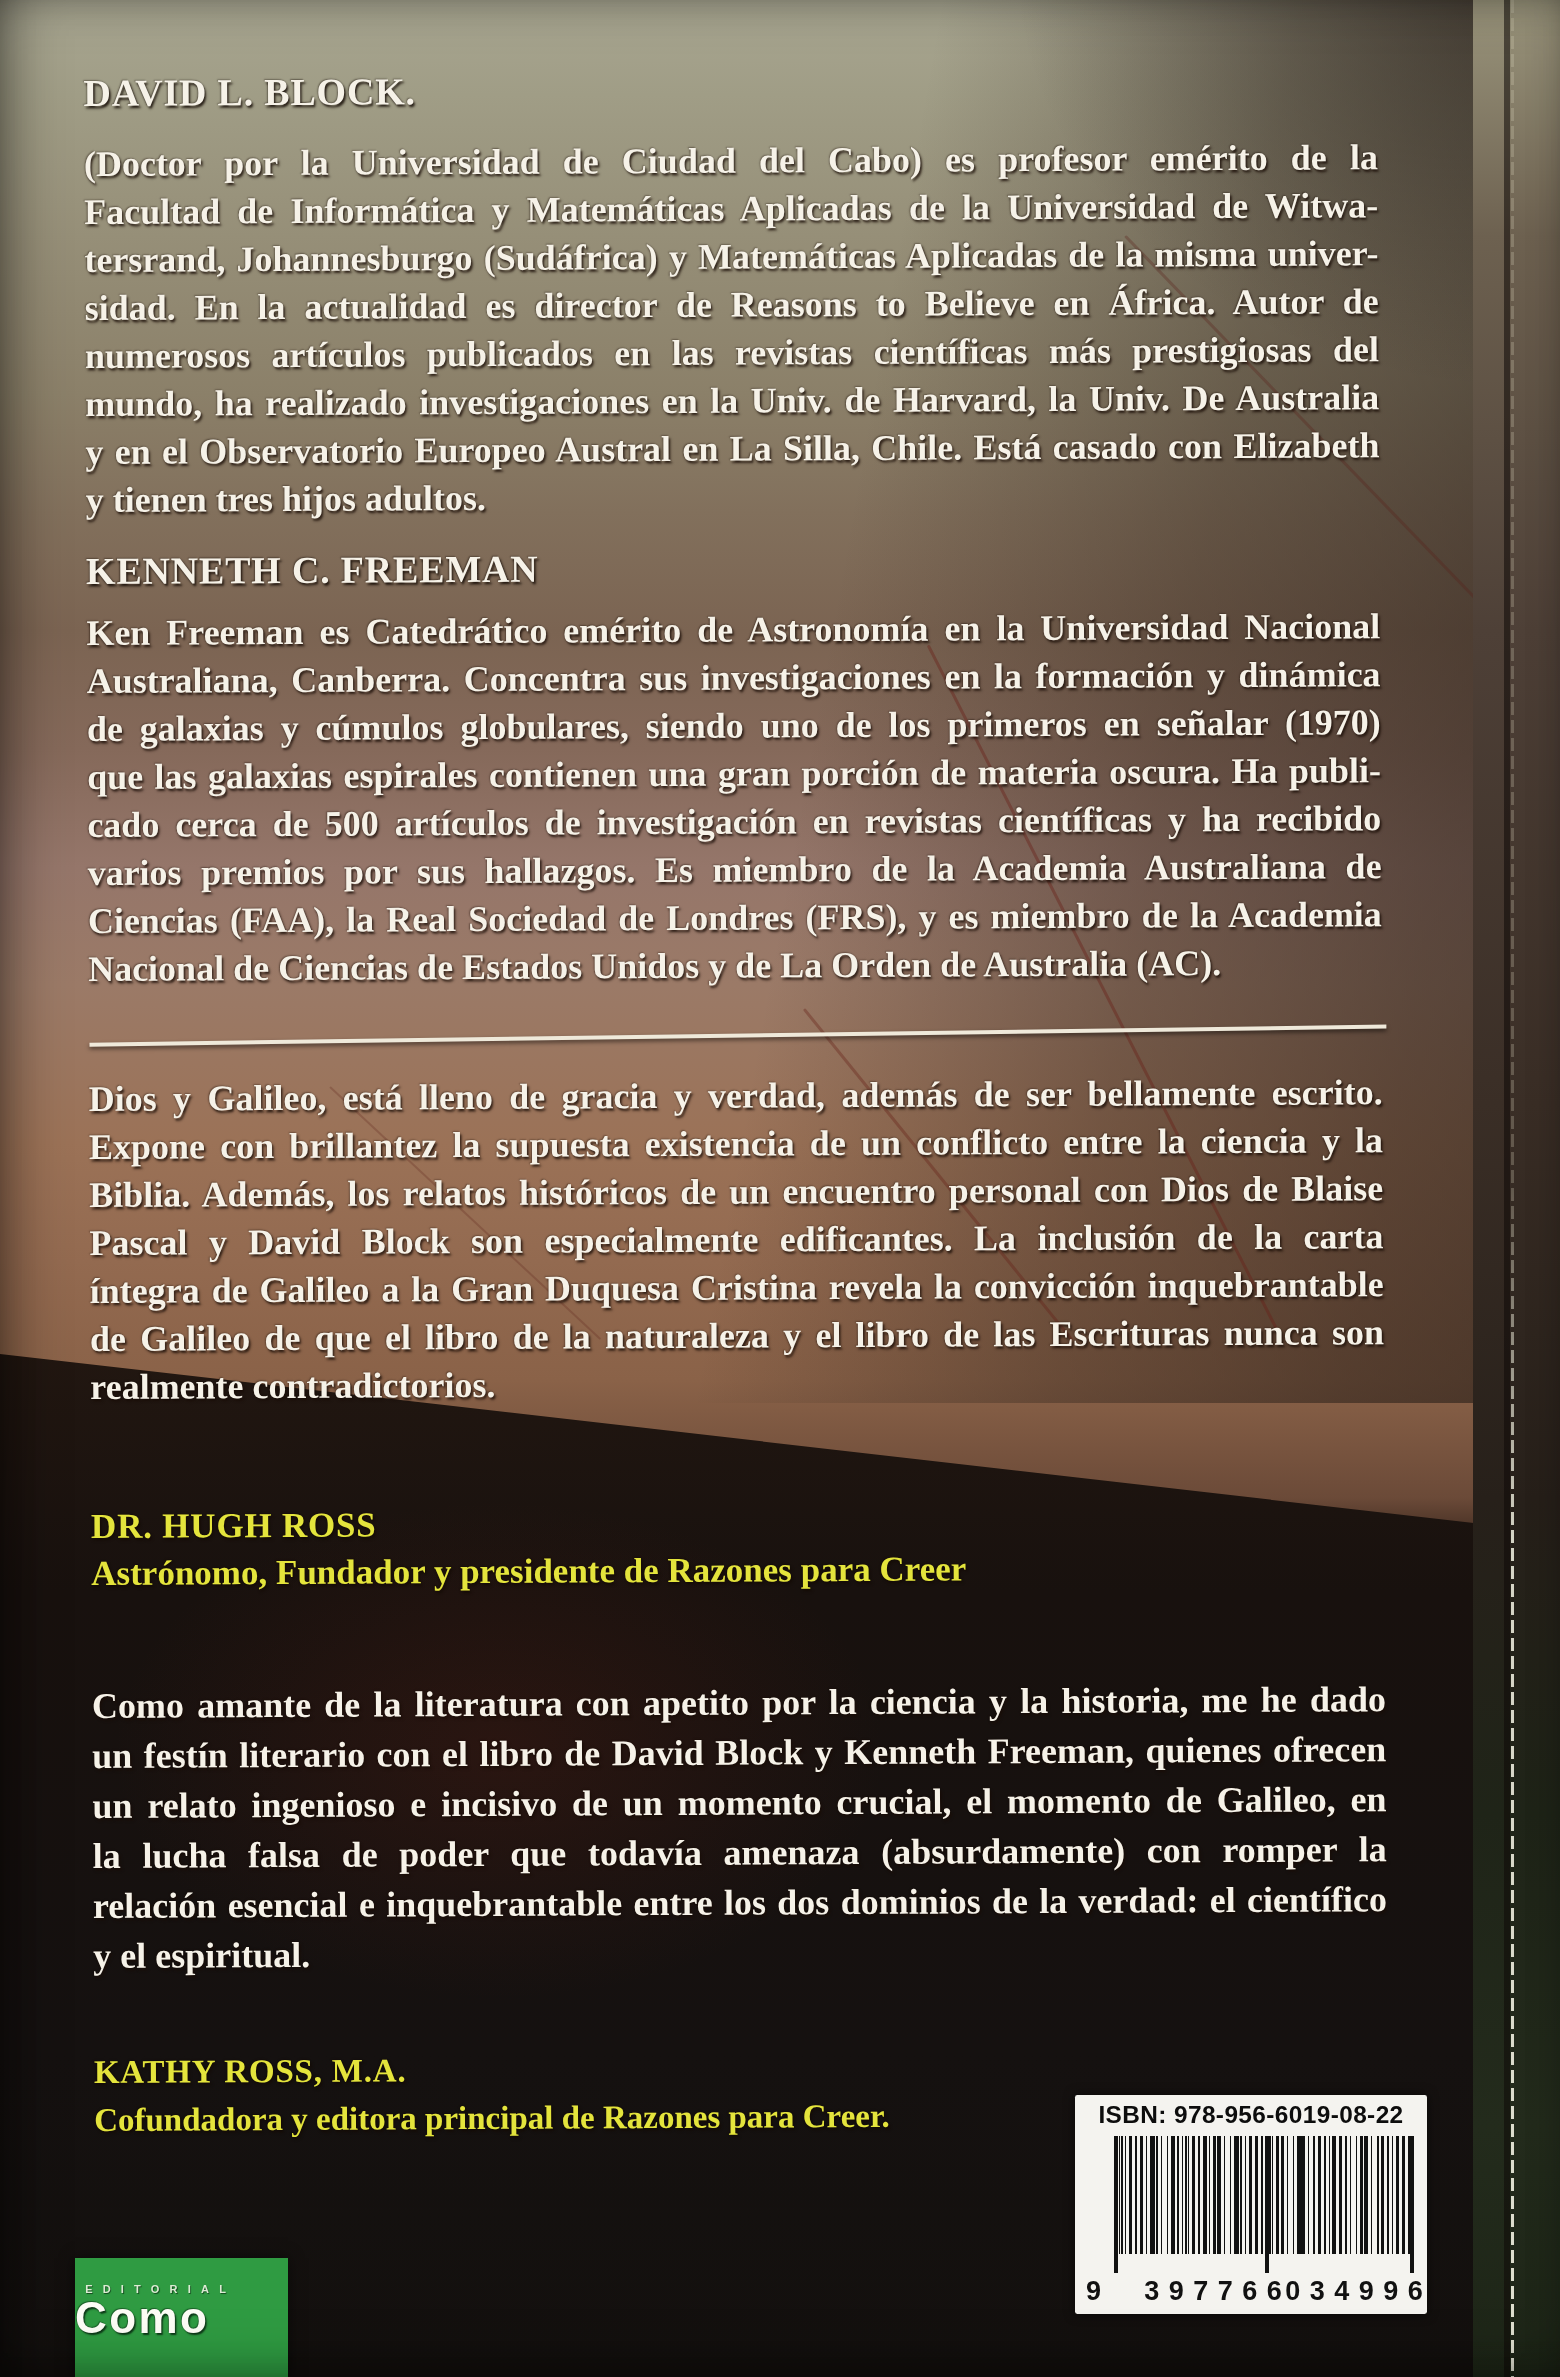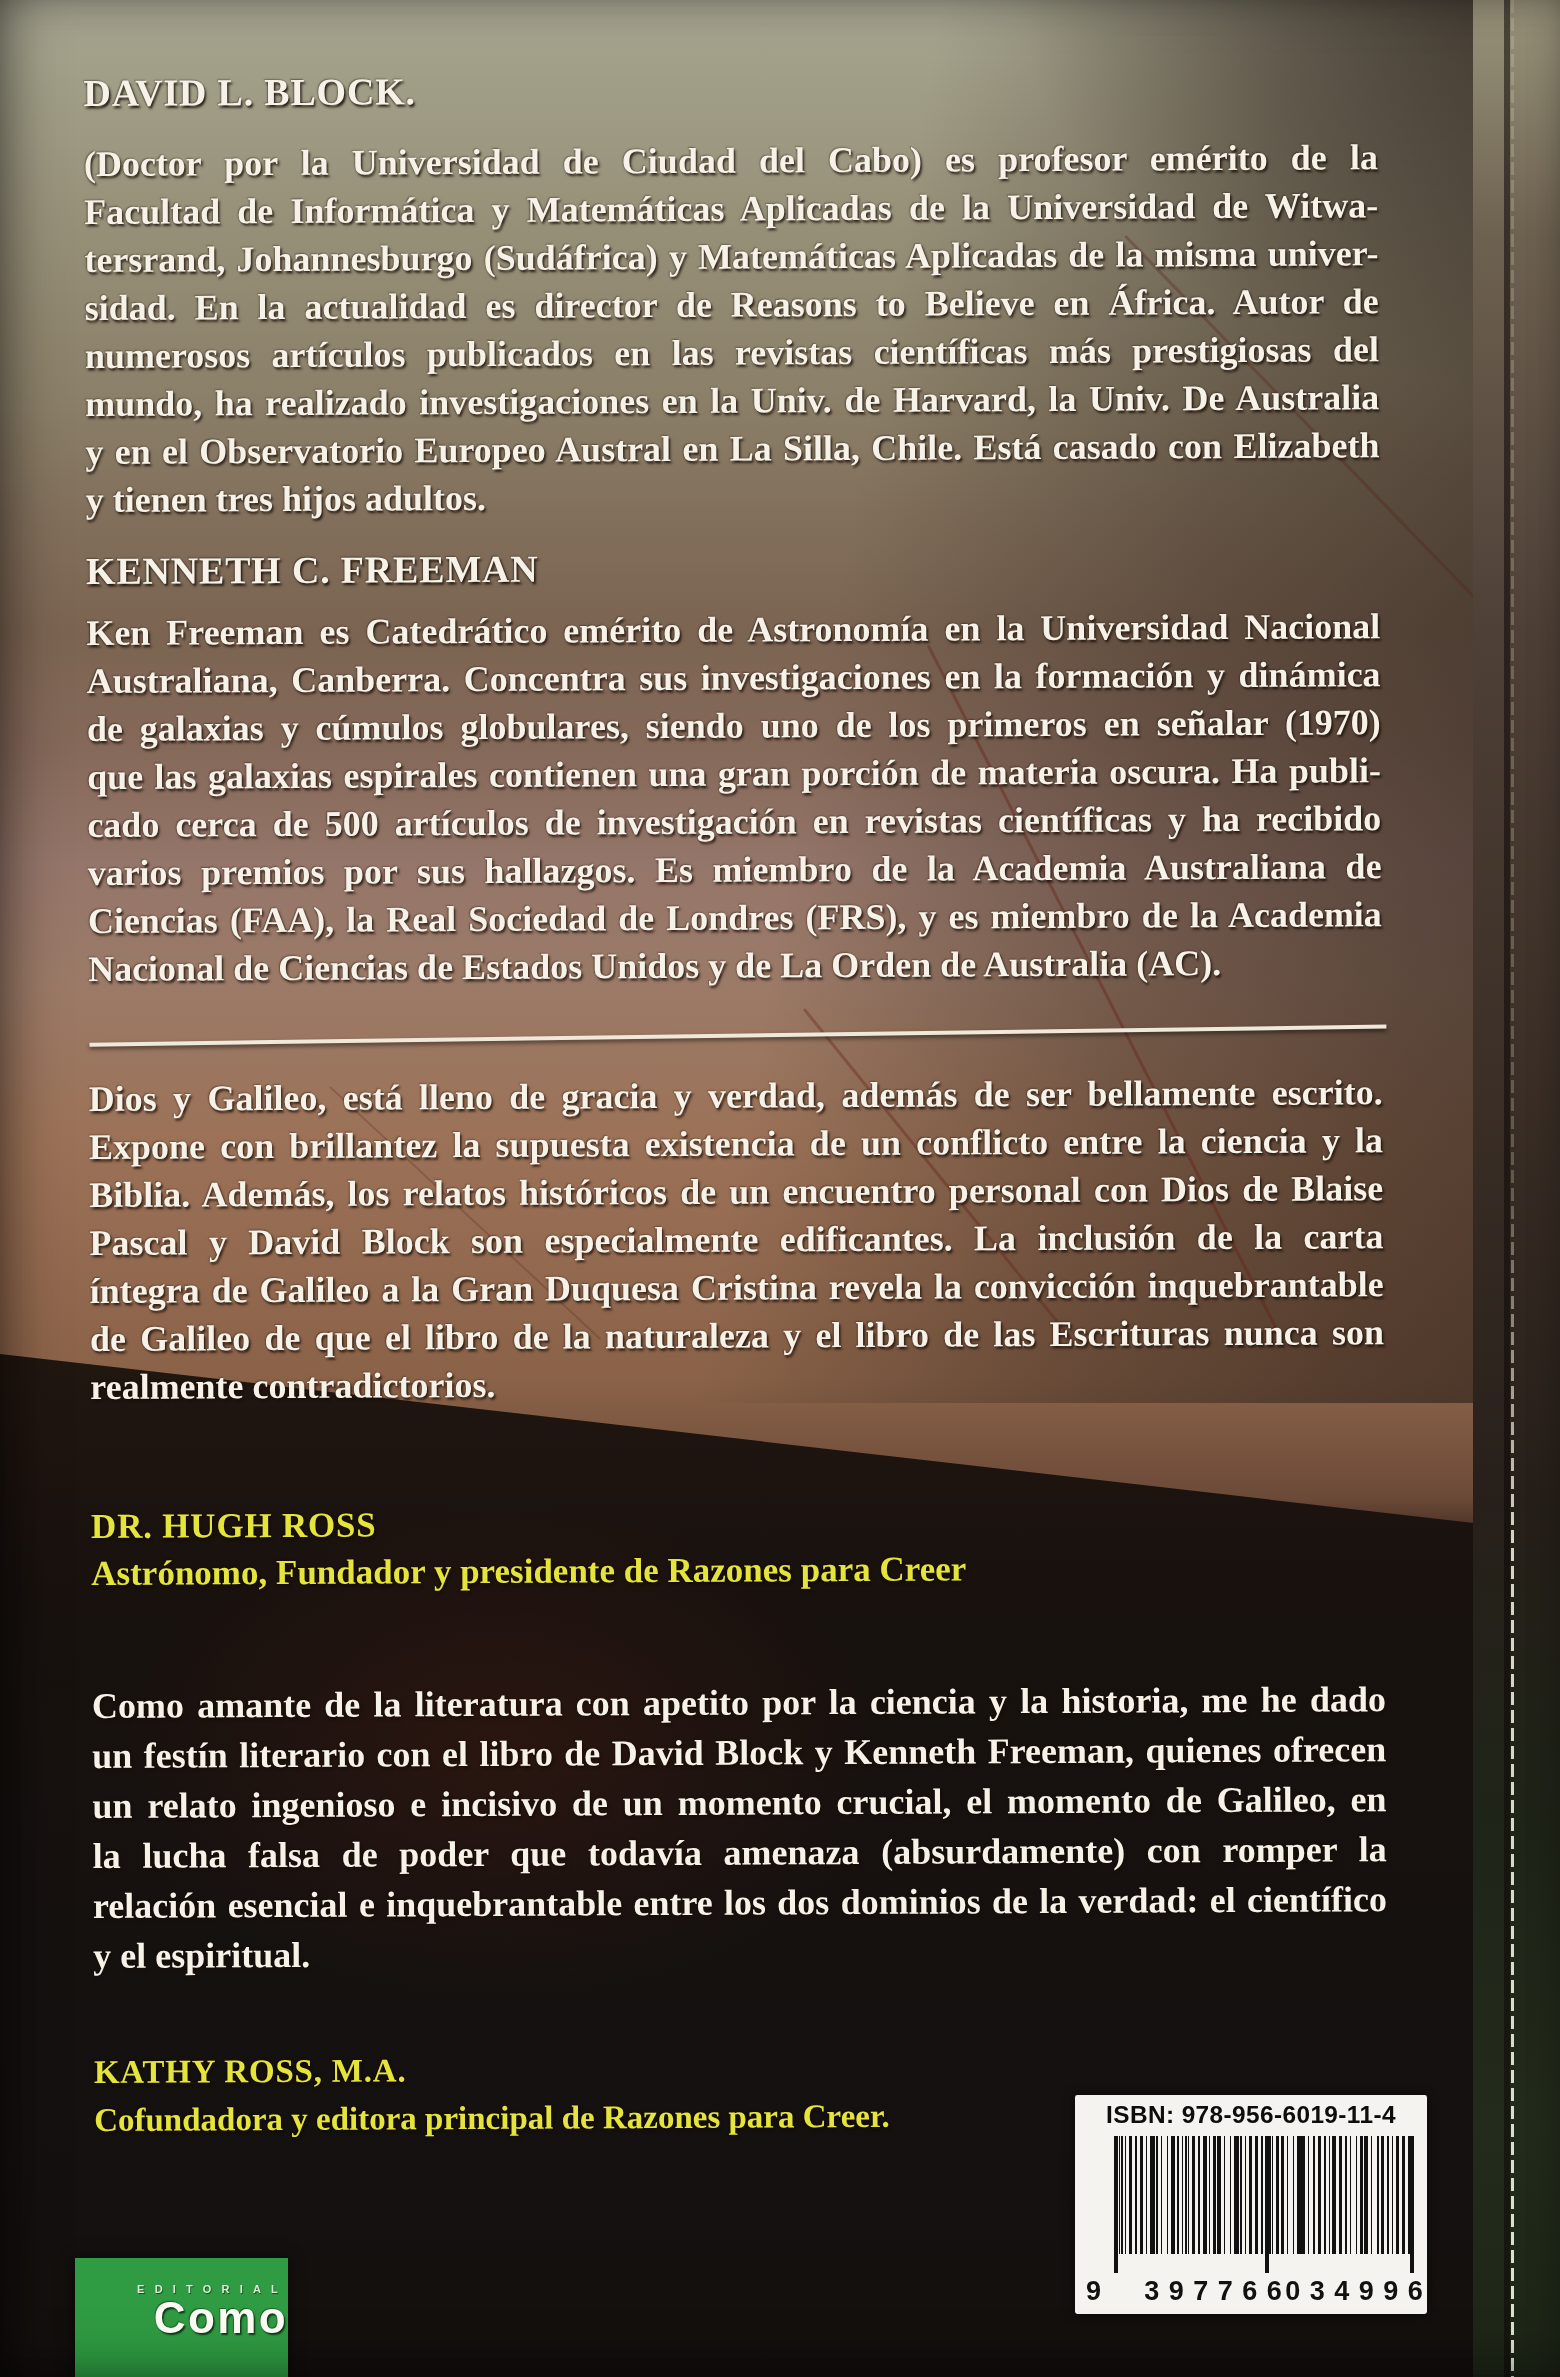--- a/index.html
+++ b/index.html
@@ -80,21 +80,21 @@
     position:absolute;left:0.8px;top:1037px;width:1297px;height:4px;
     transform:rotate(-0.5deg);
     box-shadow:0 2.4px 4px rgba(0,0,0,.55);
   }
   .yellow{color:#e4e43c;}
   .y-head{font-size:35px;}
   .y-sub{font-size:35px;}
   
   .logo{
     position:absolute;left:75px;top:2258px;width:213px;height:120px;
-    text-align:right;box-shadow:0 0 14px rgba(0,0,0,.5);
+    text-align:left;box-shadow:0 0 14px rgba(0,0,0,.5);
   }
   .logo .imprint{
     margin-top:25px;font-family:"Liberation Sans",sans-serif;font-weight:bold;
     font-size:11px;letter-spacing:10.2px;text-indent:10.2px;color:#dcecd4;
     text-shadow:0.8px 0.8px 0.8px rgba(8,40,16,.7);
   }
   .logo .brand{
     margin-top:0px;font-family:"Liberation Sans",sans-serif;font-weight:bold;
     font-size:44px;letter-spacing:2.4px;color:#fdfdf6;line-height:46px;
     text-shadow:1.6px 1.6px 1.6px rgba(8,40,16,.85), -0.8px -0.8px 0.8px rgba(8,40,16,.5);
@@ -201,21 +201,21 @@
 
   <div class="blk h-serif yellow" style="top: 2102px; font-size: 33px; letter-spacing: 0px; color: rgb(228, 228, 60);">Cofundadora y editora principal de Razones para Creer.</div>
 </div>
 
 <div class="logo" style="background: rgb(47, 155, 66);">
   <div class="imprint">EDITORIAL</div>
   <div class="brand">Como</div>
 </div>
 
 <div class="barcode" style="background: rgb(244, 243, 239);">
-  <div class="isbn">ISBN: 978-956-6019-11-4</div>
+  <div class="isbn">ISBN: 978-956-6019-08-22</div>
   <div class="bars-wrap">
     <div class="bars"></div>
     <div class="guard g-left"></div>
     <div class="guard g-mid"></div>
     <div class="guard g-right"></div>
   </div>
   <div class="bc-digits">
     <span class="d-first">9</span>
     <span class="d-mid">397766</span>
     <span class="d-right">034996</span>

